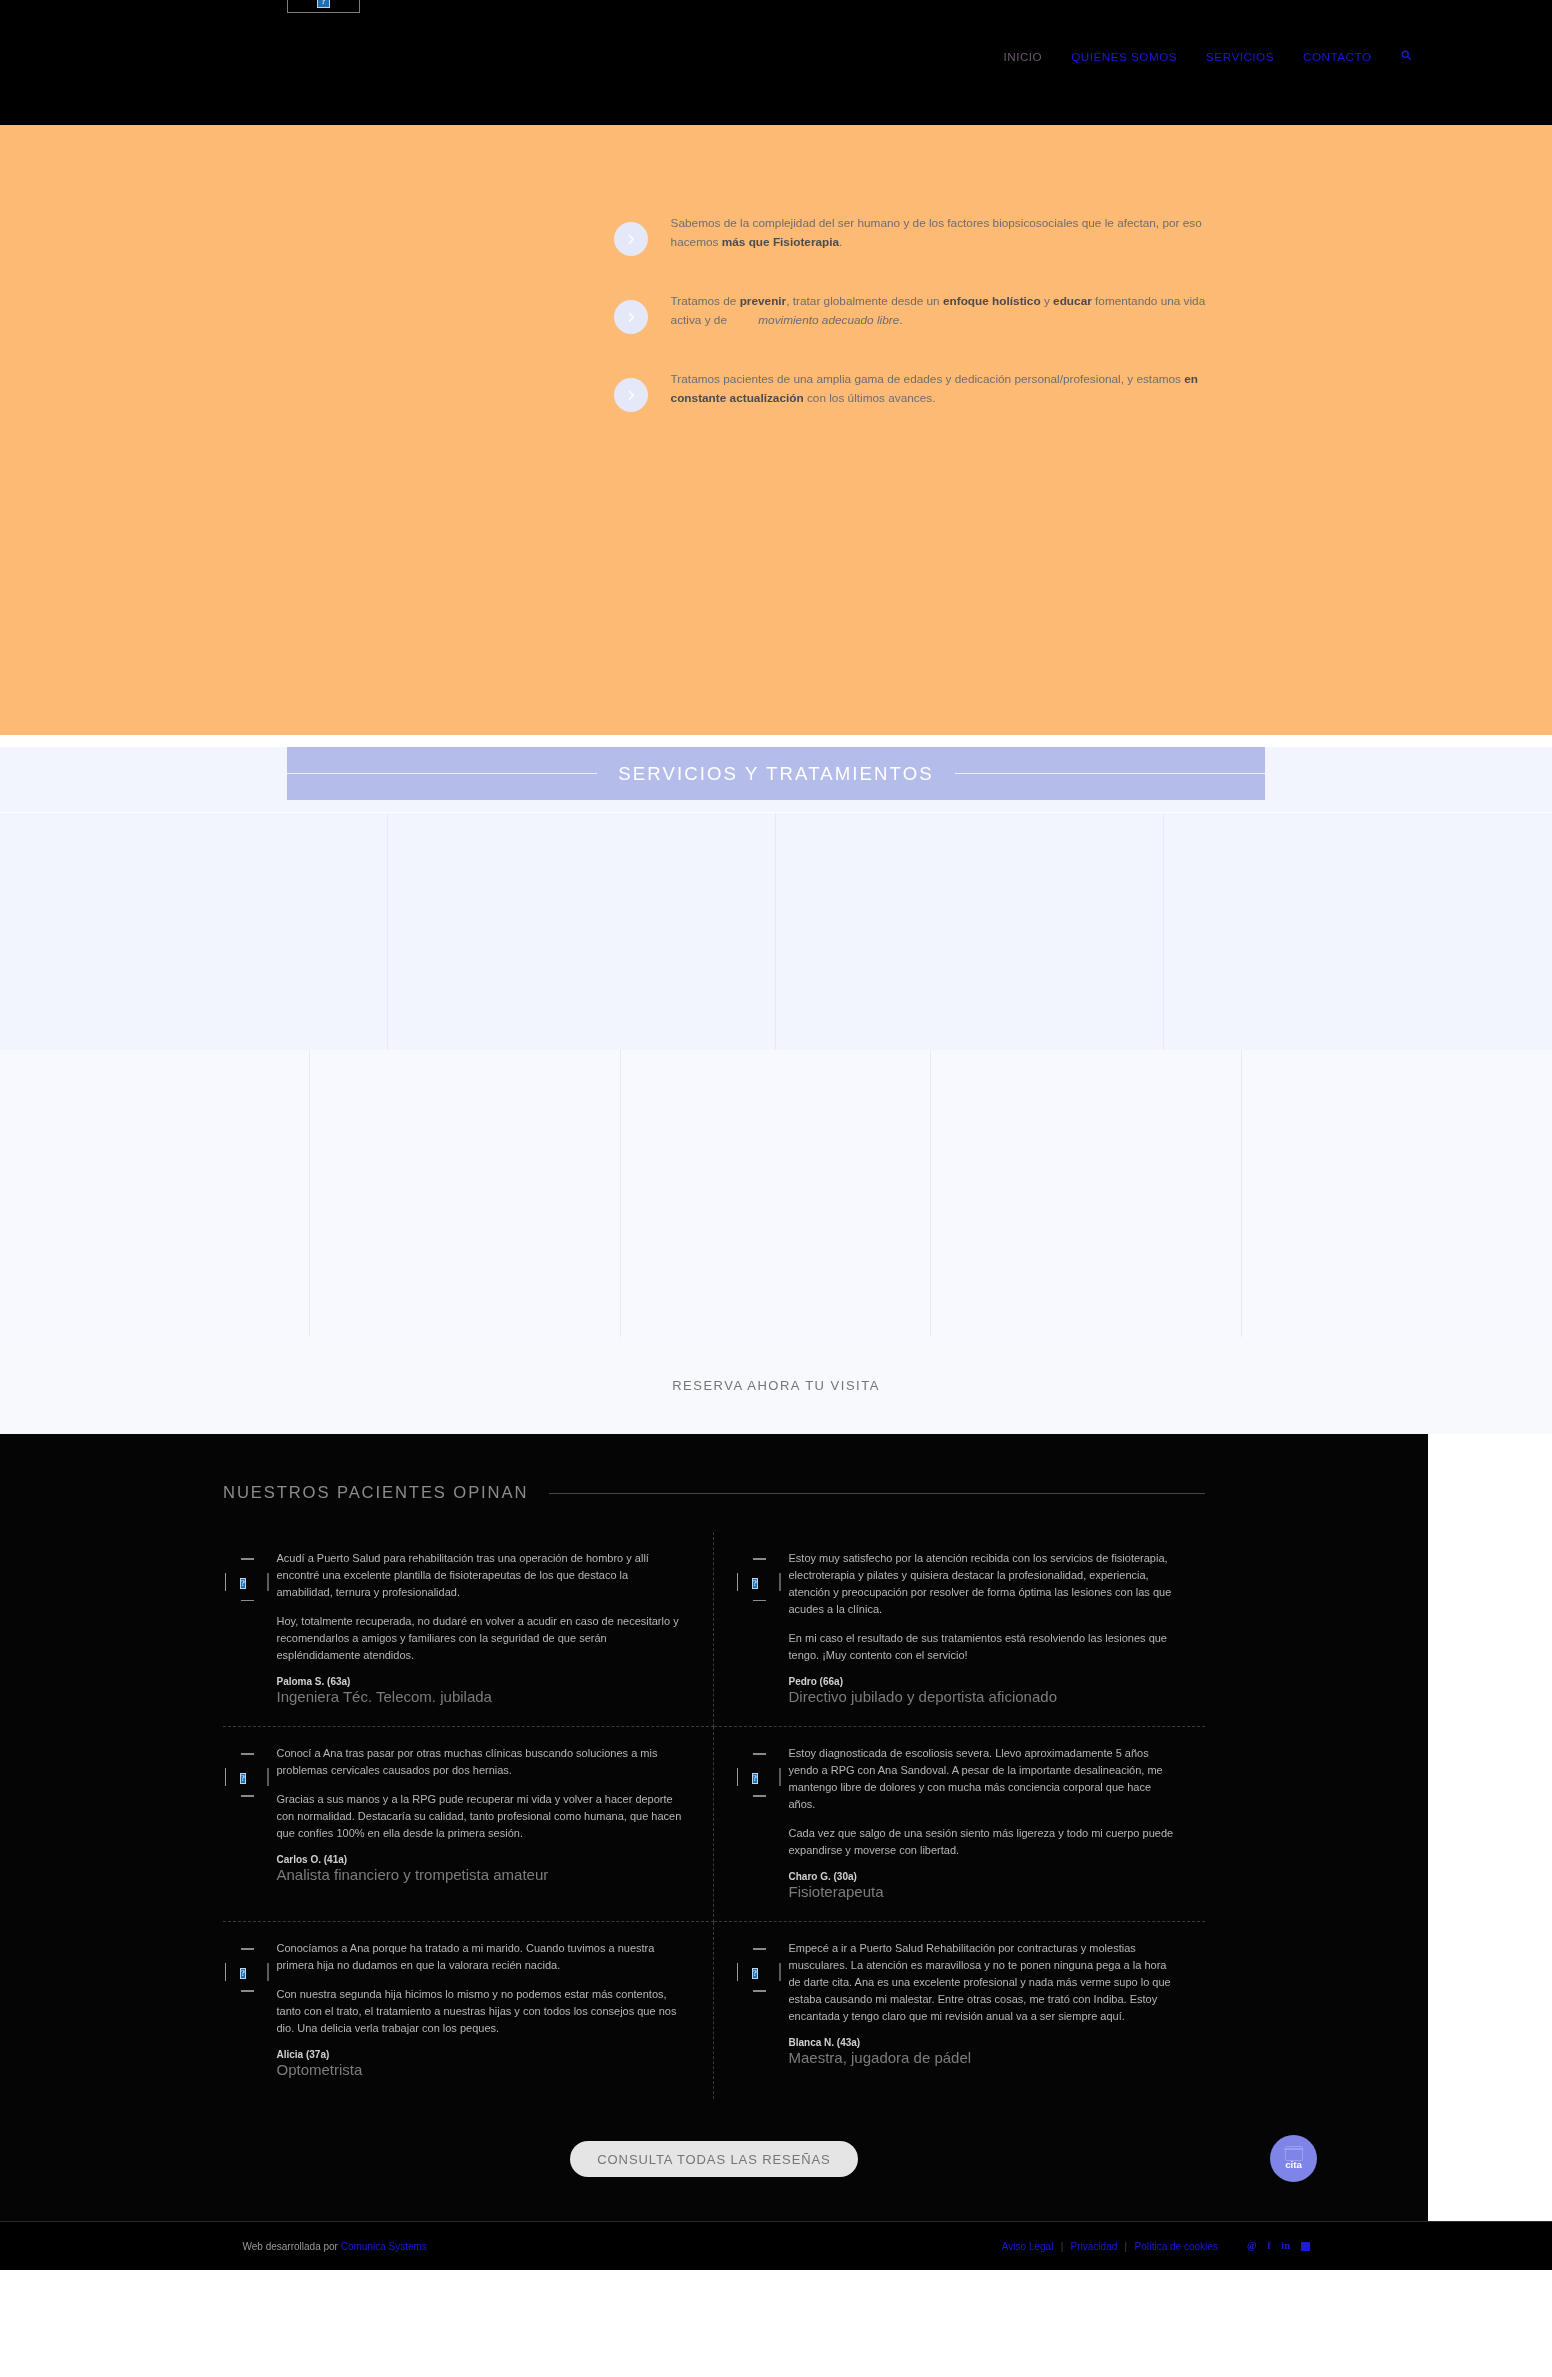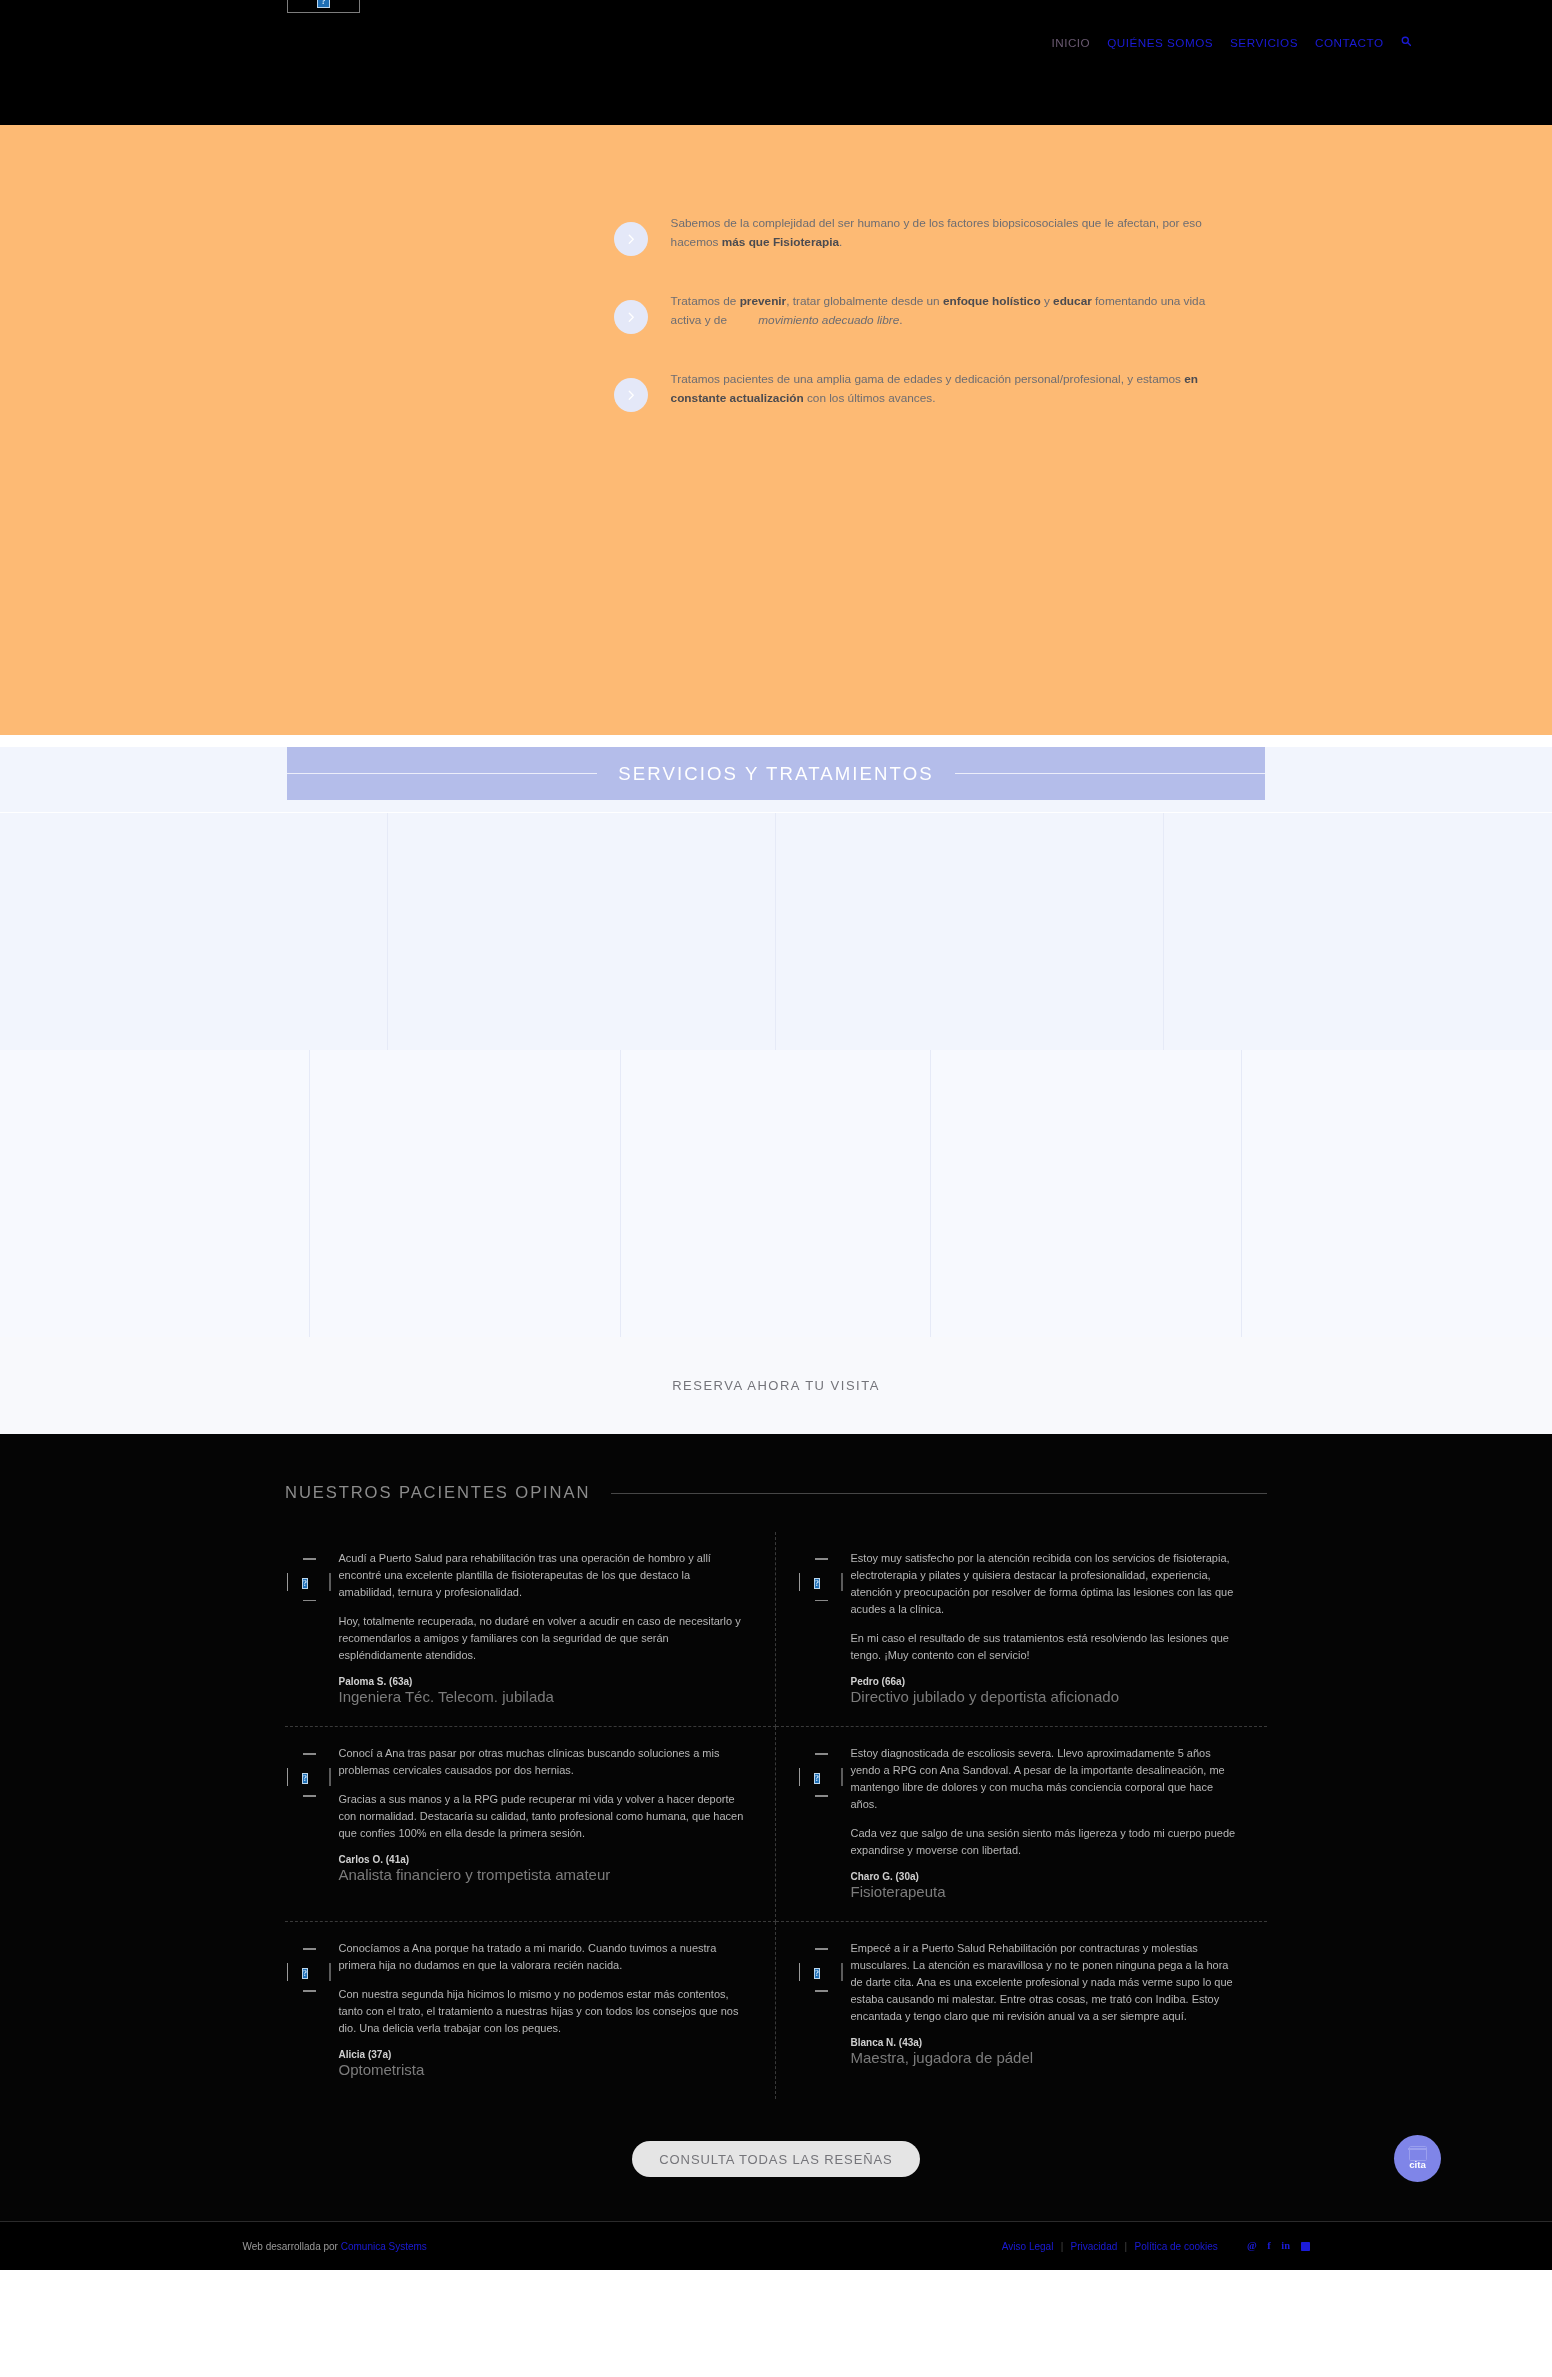--- a/index.html
+++ b/index.html
@@ -38,24 +38,24 @@
     font-size:9px;
     line-height:11.3px;
     text-align:center;
     font-family:"Liberation Serif", serif;
     font-weight:bold;
   }
   .broken-img.sm{ width:11.3px;height:11.3px;font-size:8px;line-height:9.7px;}
   .main-nav{
     position:absolute;
     right:141px;
-    top:36px;
-    display:flex;
-    align-items:center;
-    gap:17px;
+    top:50px;
+    display:flex;
+    align-items:center;
+    gap:29px;
   }
   .main-nav a{
     font-size:11.7px;
     letter-spacing:0.5px;
     text-decoration:none;
     color:#1b1bd8;
     white-space:nowrap;
   }
   .main-nav a.current{ color:#6b5a72; }
   .nav-search{
@@ -171,21 +171,21 @@
   .reserva-section h3{
     font-size:13px;
     font-weight:normal;
     letter-spacing:1.5px;
     color:#74747a;
   }
 
   
   .testimonials-section{
     background:#050505;
-    width:1552px;
+    width:1428px;
     padding:49px 0 0 0;
     position:relative;
   }
   .tst-head{
     width:982px;
     margin:0 auto 29px auto;
     display:flex;
     align-items:center;
     gap:21px;
   }

